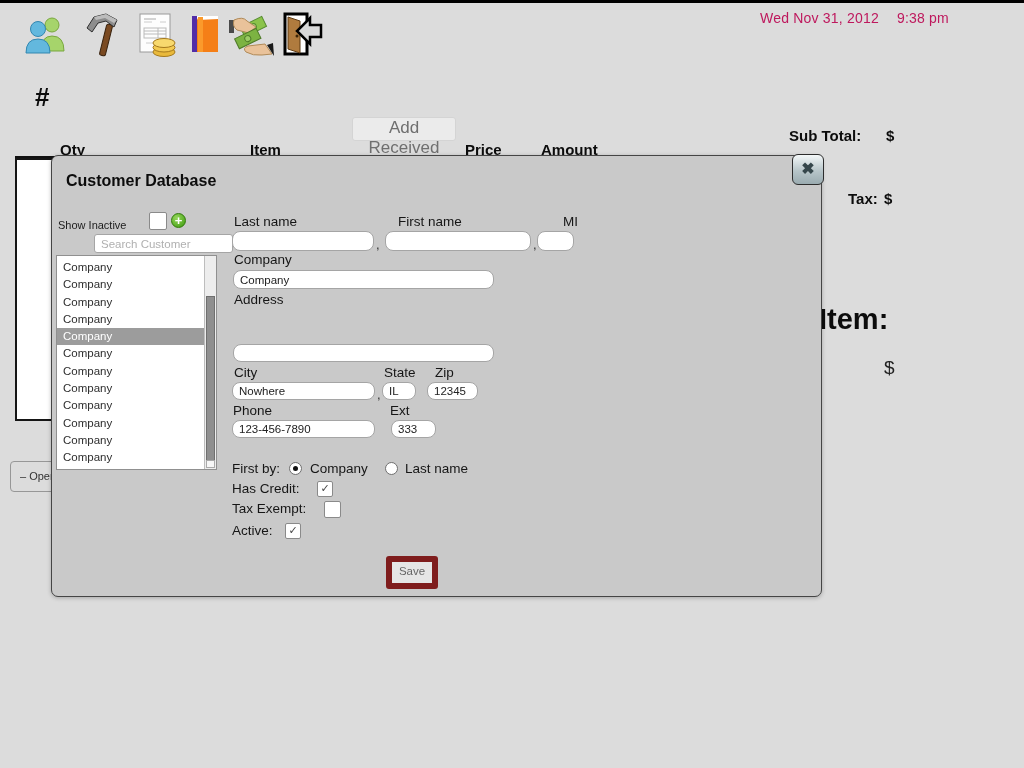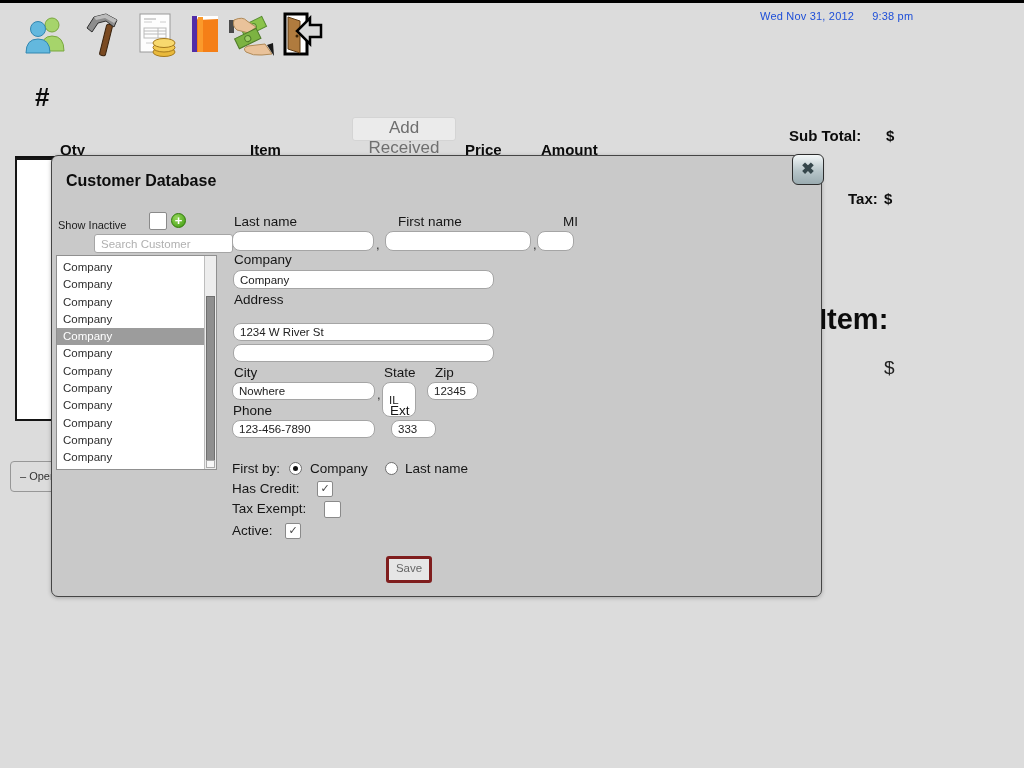--- a/index.html
+++ b/index.html
@@ -1,21 +1,21 @@
 <!DOCTYPE html>
 <html><head>
 <meta charset="utf-8">
 <style>
   html,body{margin:0;padding:0;background:#dcdcdc;}
   #screen{position:relative;width:1024px;height:768px;background:#dcdcdc;overflow:hidden;
           font-family:"Liberation Sans",sans-serif;color:#1a1a1a;}
   .abs{position:absolute;}
   .topline{left:0;top:0;width:1024px;height:3px;background:#000;}
   .toolicon{top:12px;}
-  .datebar{left:760px;top:10px;width:230px;font-size:11px;color:#1d4ed8;letter-spacing:.2px;}
+  .datebar{left:760px;top:10px;width:230px;font-size:14px;color:#be185d;letter-spacing:.2px;}
   .datebar span{margin-right:18px;}
   .ticketnum{left:35px;top:82px;font-size:26px;font-weight:bold;color:#0c0c0c;}
   .btn{background:#ebebeb;border:1px solid #d4d4d4;border-radius:3px;color:#6f6f6f;
        text-align:center;font-family:"Liberation Sans",sans-serif;}
   .addrecv{left:352px;top:117px;width:102px;height:22px;font-size:17px;line-height:20px;}
   .colhead{top:141px;font-size:15px;font-weight:bold;color:#0c0c0c;}
   .headline{left:15px;top:156px;width:770px;height:2px;background:#111;}
   .tablebox{left:15px;top:158px;width:772px;height:263px;background:#fff;border:2px solid #151515;box-sizing:border-box;}
   .totlbl{font-size:15px;font-weight:bold;color:#0c0c0c;}
   .bigtot{left:819px;top:303px;font-size:29px;font-weight:bold;color:#0c0c0c;}
@@ -44,21 +44,21 @@
   .rows{position:absolute;left:0;top:3px;width:147px;}
   .row{height:17.3px;line-height:17.3px;padding-left:6px;font-size:11.5px;color:#2e2e2e;white-space:nowrap;}
   .row.sel{background:#9c9c9c;color:#fff;}
   .sbar{position:absolute;right:0;top:0;width:12px;height:100%;background:#ededed;border-left:1px solid #bdbdbd;box-sizing:border-box;}
   .sthumb{position:absolute;left:1px;top:40px;width:9px;height:167px;background:#8f8f8f;border:1px solid #6f6f6f;box-sizing:border-box;}
   .scap{position:absolute;left:1px;bottom:1px;width:9px;height:8px;background:#f7f7f7;border:1px solid #aaa;box-sizing:border-box;}
   .flbl{font-size:13.5px;color:#161616;}
   .comma{font-size:13px;color:#333;}
   .rd{width:13px;height:13px;border:1px solid #6f6f6f;border-radius:50%;background:#fff;box-sizing:border-box;}
   .rd.on::after{content:"";display:block;width:5px;height:5px;margin:3px 0 0 3px;background:#111;border-radius:50%;}
-  .savebtn{left:334px;top:400px;width:40px;height:21px;background:#e6e6e6;border:3px solid #7f1d1d;
+  .savebtn{left:334px;top:400px;width:40px;height:21px;background:#e6e6e6;border:6px solid #7f1d1d;
            border-radius:3px;font-size:11.5px;color:#666;line-height:19px;text-align:center;}
 </style>
 </head>
 <body>
 
 <div id="screen">
   <div class="abs topline"></div>
 
   <div class="abs toolicon" style="left:24px;top:14px">
     <svg width="44" height="40" viewBox="0 0 44 40">
@@ -191,28 +191,27 @@
     <div class="abs flbl" style="left:346px;top:58px">First name</div>
     <input class="abs fld" style="left: 333px; top: 75px; width: 146px; height: 20px;" value="">
     <div class="abs comma" style="left:481px;top:81px">,</div>
     <div class="abs flbl" style="left:511px;top:58px">MI</div>
     <input class="abs fld" style="left: 485px; top: 75px; width: 37px; height: 20px;" value="">
 
     <div class="abs flbl" style="left:182px;top:96px">Company</div>
     <input class="abs fld" style="left: 181px; top: 114px; width: 261px; height: 19px;" value="Company">
 
     <div class="abs flbl" style="left:182px;top:136px">Address</div>
-    <input class="abs fld" style="left: 181px; top: 167px; width: 261px; height: 18px;" value="1234 W River St">
     <input class="abs fld" style="left: 181px; top: 188px; width: 261px; height: 18px;" value="">
 
     <div class="abs flbl" style="left:182px;top:209px">City</div>
     <input class="abs fld" style="left: 180px; top: 226px; width: 143px; height: 18px;" value="Nowhere">
     <div class="abs comma" style="left:325px;top:231px">,</div>
     <div class="abs flbl" style="left:332px;top:209px">State</div>
-    <input class="abs fld" style="left: 330px; top: 226px; width: 34px; height: 35px;" value="IL">
+    <input class="abs fld" style="left: 330px; top: 226px; width: 34px; height: 18px;" value="IL">
     <div class="abs flbl" style="left:383px;top:209px">Zip</div>
     <input class="abs fld" style="left: 375px; top: 226px; width: 51px; height: 18px;" value="12345">
 
     <div class="abs flbl" style="left:181px;top:247px">Phone</div>
     <input class="abs fld" style="left: 180px; top: 264px; width: 143px; height: 18px;" value="123-456-7890">
     <div class="abs flbl" style="left:338px;top:247px">Ext</div>
     <input class="abs fld" style="left: 339px; top: 264px; width: 45px; height: 18px;" value="333">
 
     <div class="abs flbl" style="left:180px;top:305px">First by:</div>
     <div class="abs rd on" style="left:237px;top:306px"></div>

